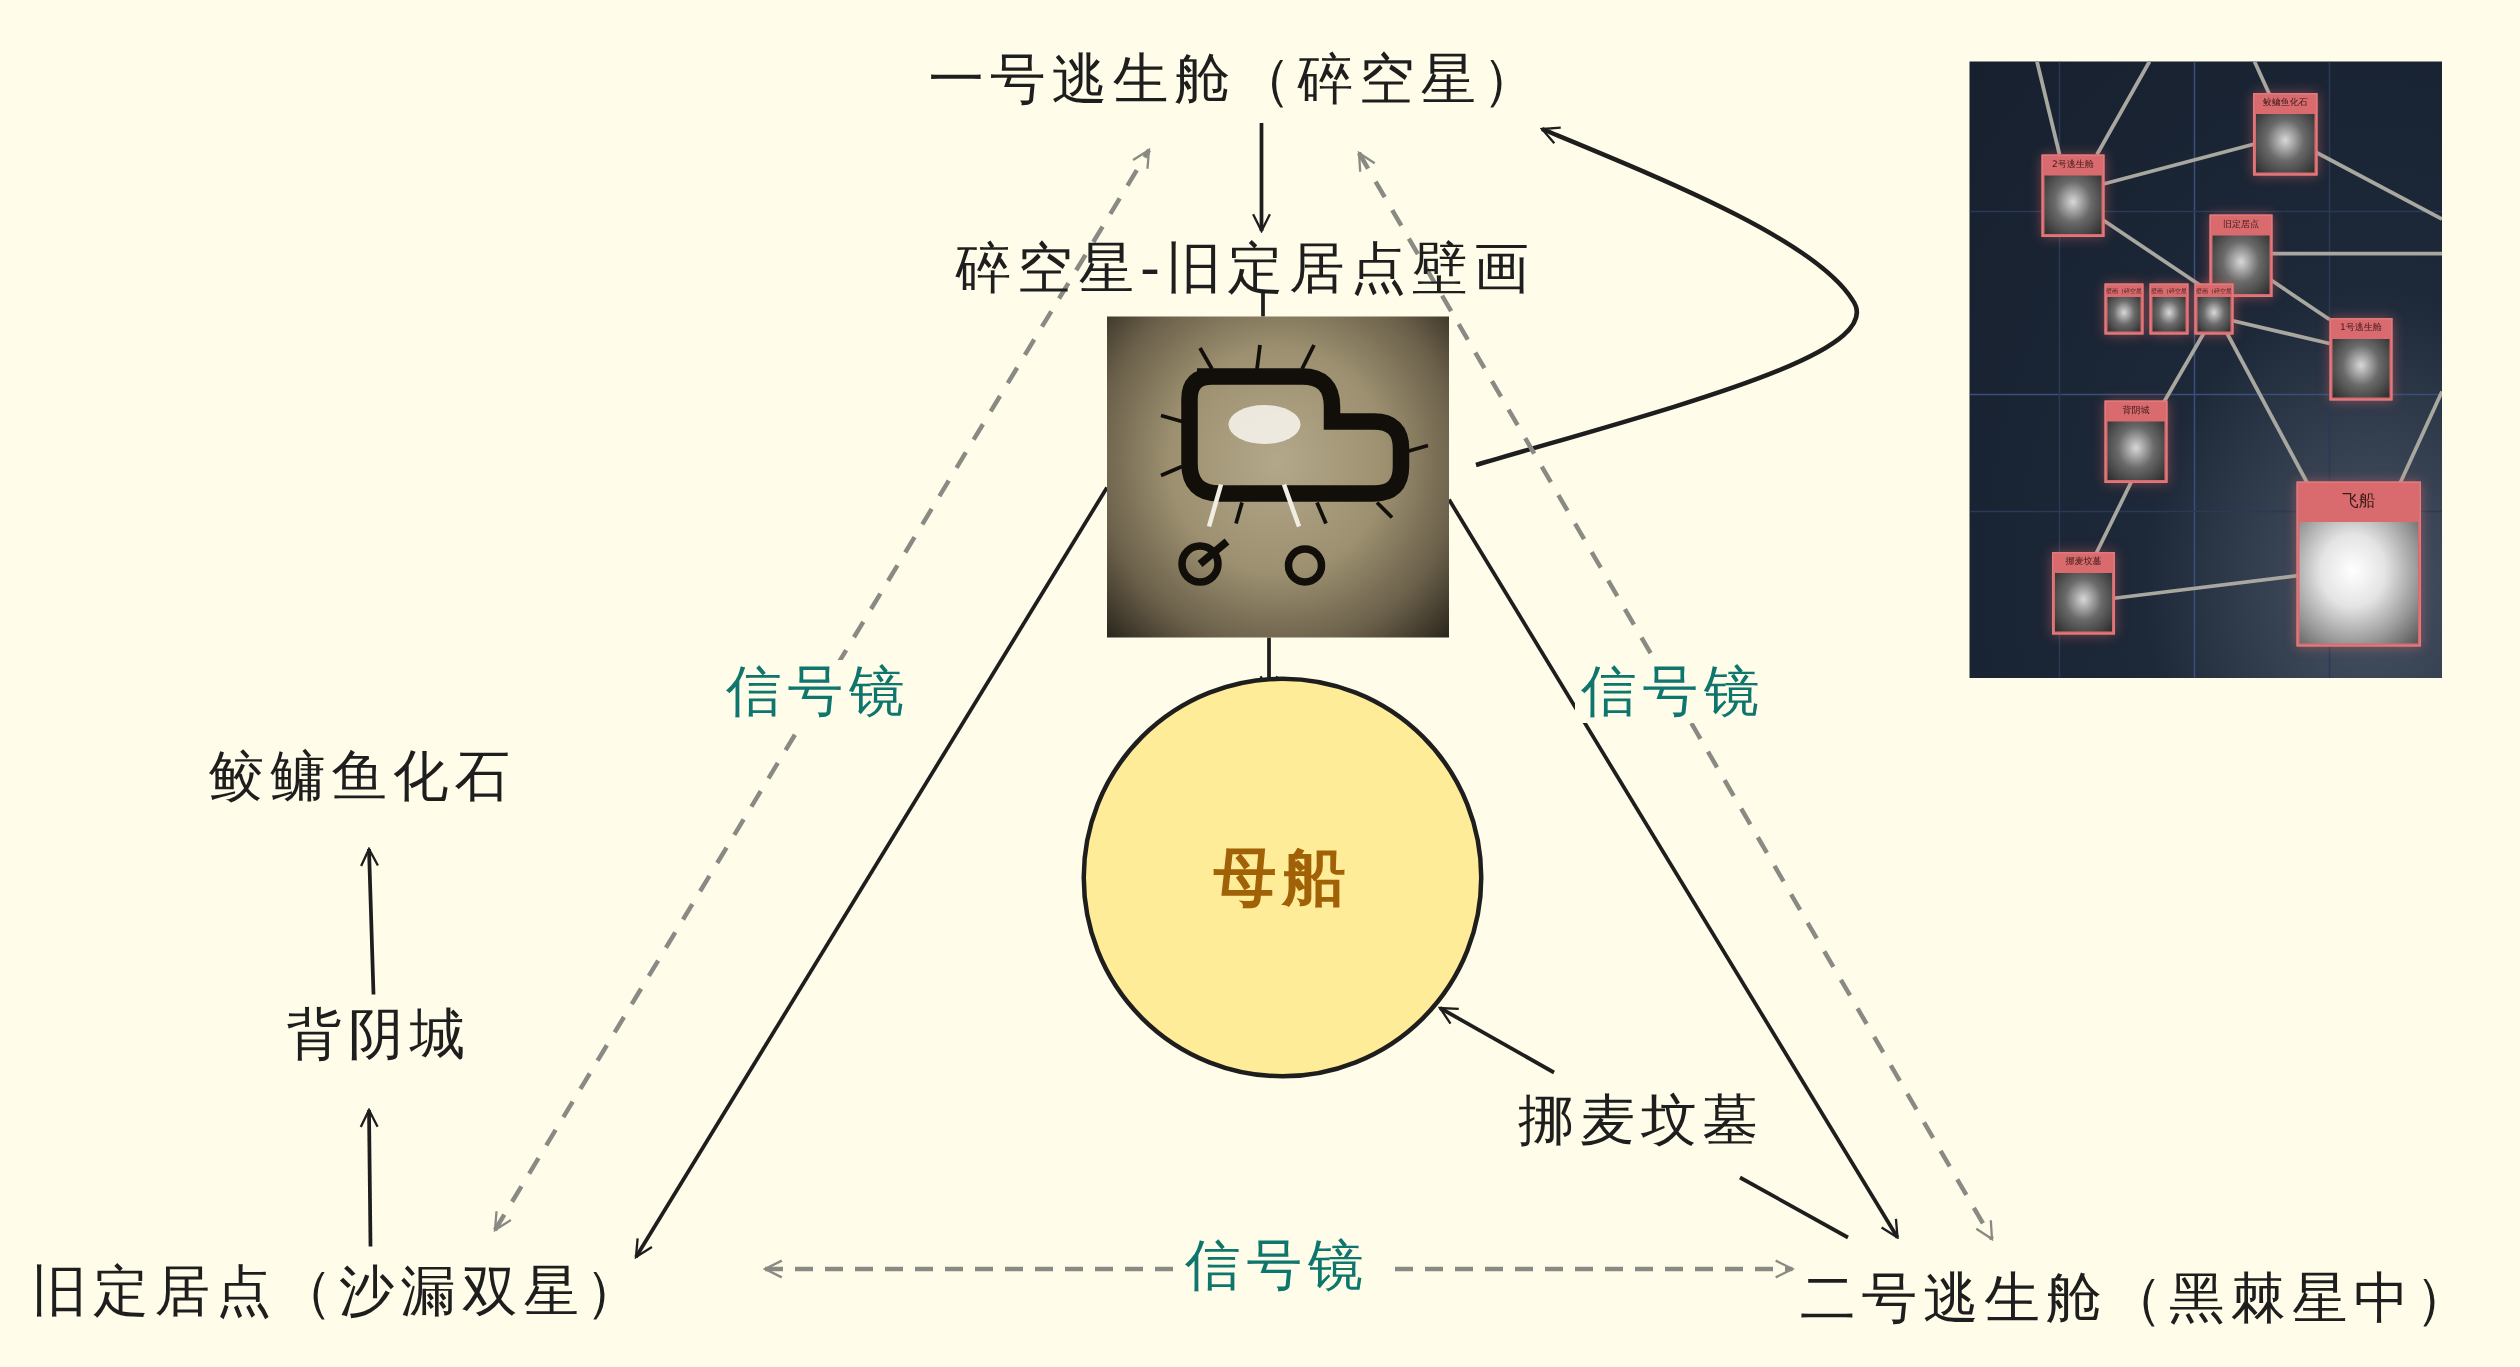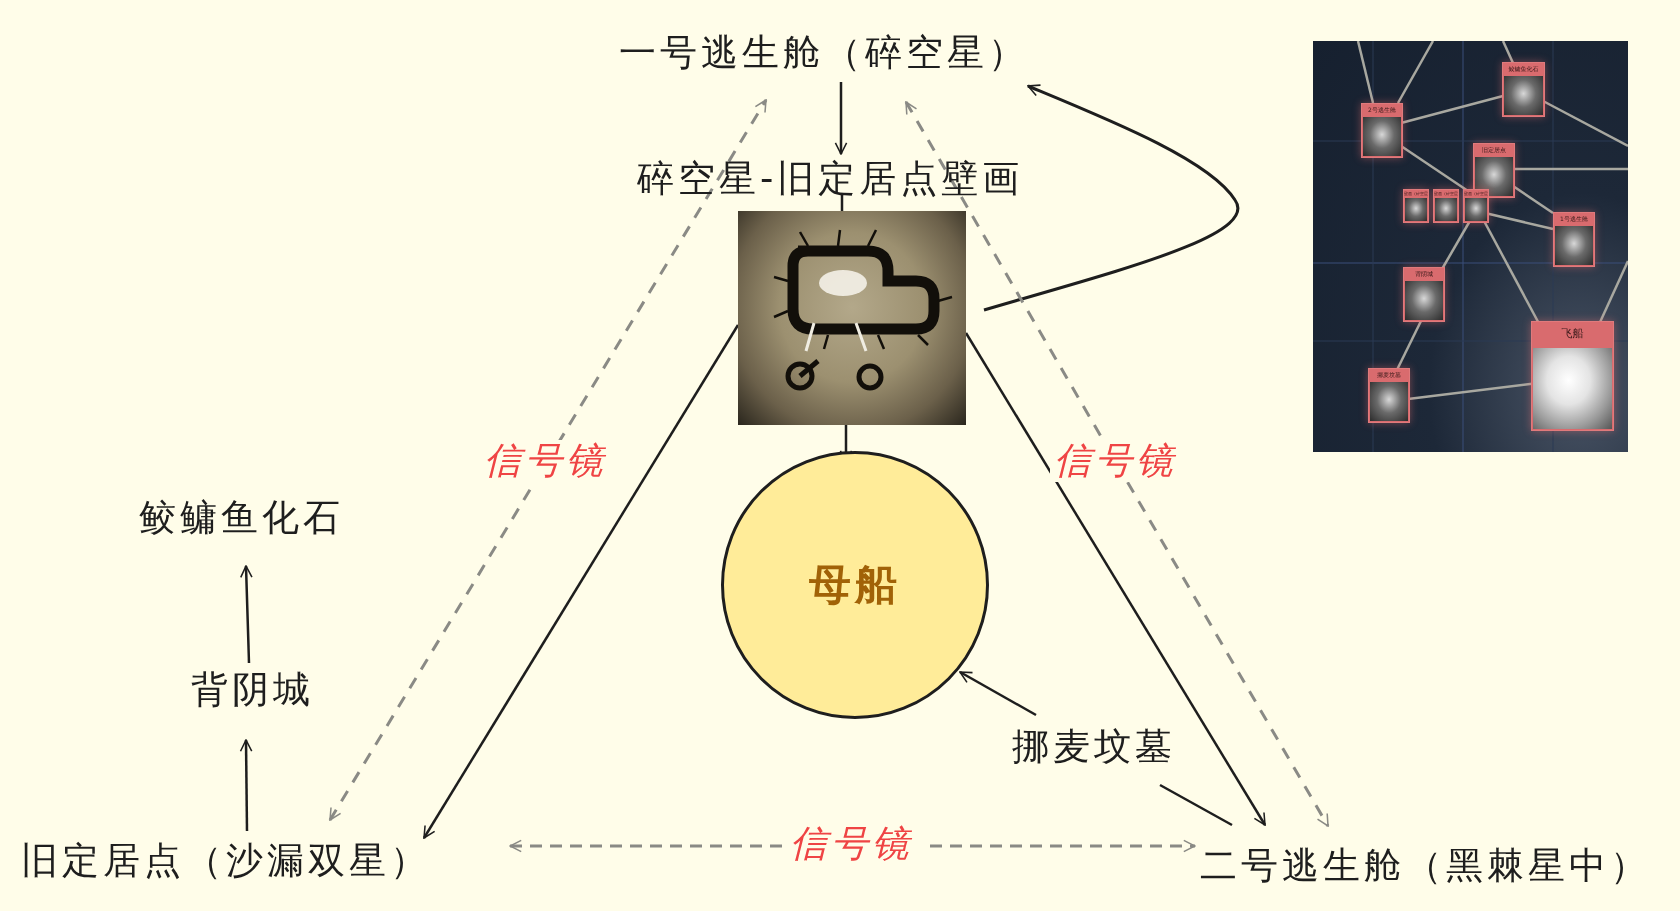--- a/index.html
+++ b/index.html
@@ -8,21 +8,21 @@
     background: #fffde9;
     font-family: "DejaVu Sans", "Liberation Sans", sans-serif;
     position: relative;
   }
   .canvas { position: absolute; left: 0; top: 0; width: 1680px; height: 911px; }
   svg.edges { position: absolute; left: 0; top: 0; }
   .label {
     position: absolute; white-space: nowrap; color: #1e1e1e;
     font-size: 37px; letter-spacing: 4px; line-height: 1;
   }
-  .label.gray { color: #ef4444; font-style: italic; }
+  .label.gray { color: #0f766e; }
   .mural {
     position: absolute; left: 738px; top: 211px; width: 228px; height: 214px;
     background: radial-gradient(ellipse at 50% 45%, #b3a88a 0%, #9c9070 45%, #6b604a 75%, #2a261d 100%);
     overflow: hidden;
   }
   .mothership {
     position: absolute; left: 721px; top: 451px; width: 268px; height: 268px;
     border-radius: 50%; background: #ffec99; border: 3px solid #1e1e1e;
     box-sizing: border-box; display: flex; align-items: center; justify-content: center;
   }

